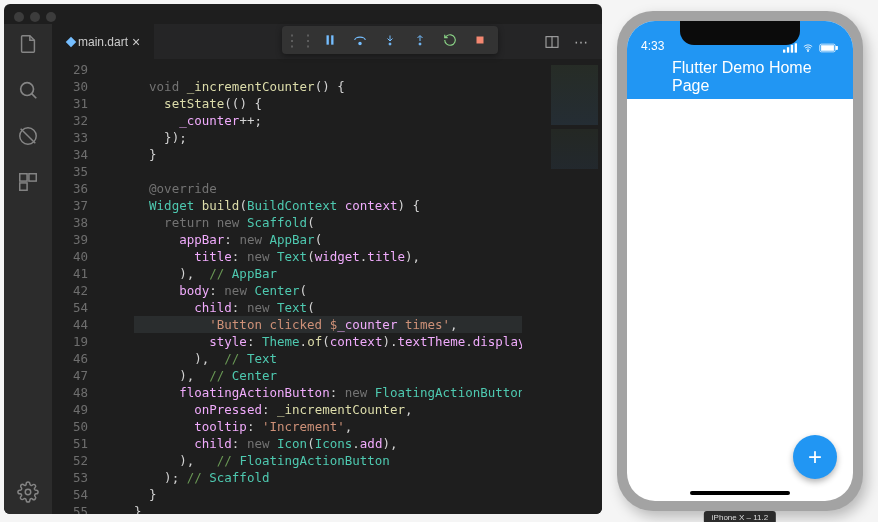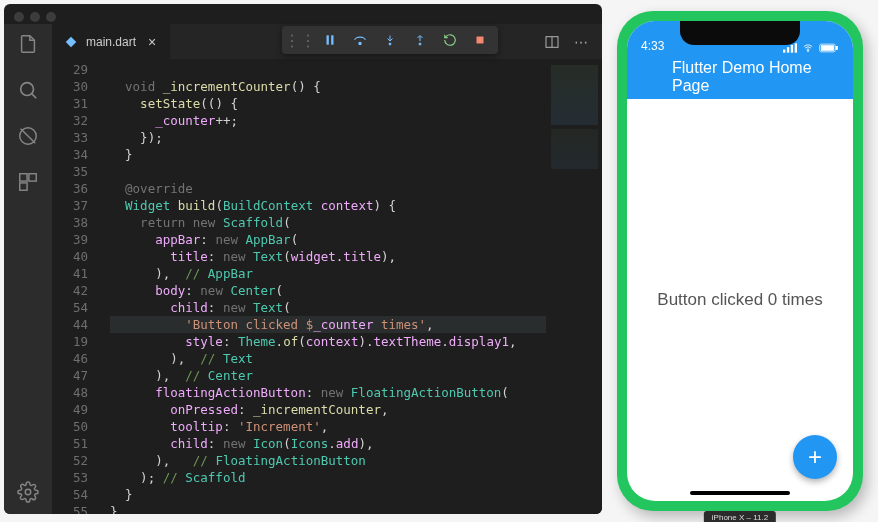--- a/index.html
+++ b/index.html
@@ -70,21 +70,20 @@
   display: flex;
   align-items: center;
   position: relative;
 }
 .tab {
   background: #1e1e1e;
   height: 35px;
   padding: 0 10px 0 12px;
   display: flex;
   align-items: center;
-  gap: 8px;
   color: #ccc;
   font-size: 12px;
 }
 .tab .file-icon { width: 14px; height: 14px; color: #75beff; }
 .tab .close { color: #ccc; font-size: 14px; cursor: pointer; width:16px; text-align:center; }
 .debug-toolbar {
   position: absolute;
   left: 230px;
   top: 2px;
   height: 28px;
@@ -113,20 +112,21 @@
 .tabs-right .tbtn { cursor:pointer; width:16px; height:16px; }
 
 .code-wrap {
   flex: 1;
   display: flex;
   font-family: Menlo, Consolas, monospace;
   font-size: 12.5px;
   line-height: 17px;
   overflow: hidden;
   position: relative;
+  gap: 24px;
 }
 .gutter {
   background: #1e1e1e;
   color: #6e6e6e;
   text-align: right;
   padding: 2px 14px 0 0;
   width: 50px;
   user-select: none;
 }
 .gutter div { height: 17px; }
@@ -163,21 +163,21 @@
 .phone-wrap {
   flex: 1;
   display: flex;
   align-items: center;
   justify-content: center;
   position: relative;
 }
 .phone {
   width: 246px;
   height: 500px;
-  background: #22c55e;
+  background: #a3a3a3;
   border-radius: 36px;
   padding: 10px;
   box-shadow: 4px 6px 14px rgba(0,0,0,.25);
   position: relative;
 }
 .screen {
   width: 100%;
   height: 100%;
   background: #fff;
   border-radius: 28px;
@@ -429,21 +429,20 @@
               <rect x="1" y="1" width="20" height="10" rx="2"></rect>
               <rect x="3" y="3" width="16" height="6" fill="#fff"></rect>
               <rect x="22" y="4" width="2" height="4" fill="#fff"></rect>
             </svg>
         </span>
       </div>
       <div class="appbar">
         <span>Flutter Demo Home Page</span>
       </div>
       <div class="app-body">
-        <div class="center-text">Button clicked 0 times</div>
         <div class="fab">
           <span>+</span>
         </div>
         <div class="home-indicator"></div>
       </div>
     </div>
   </div>
   <div class="sim-label">iPhone X – 11.2</div>
 </div>
 

